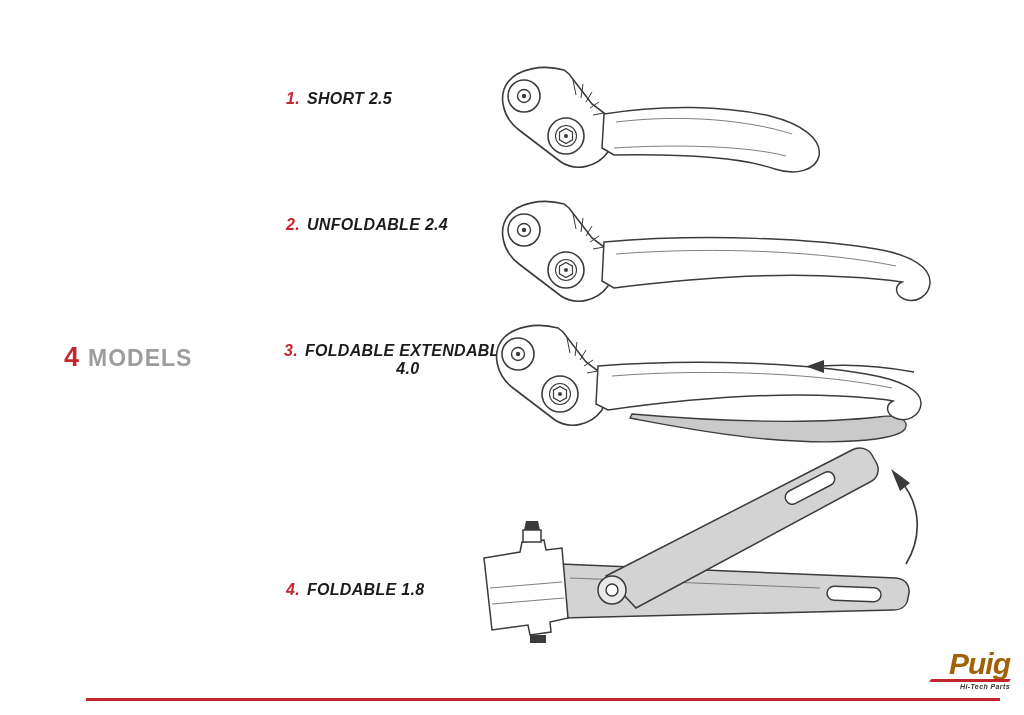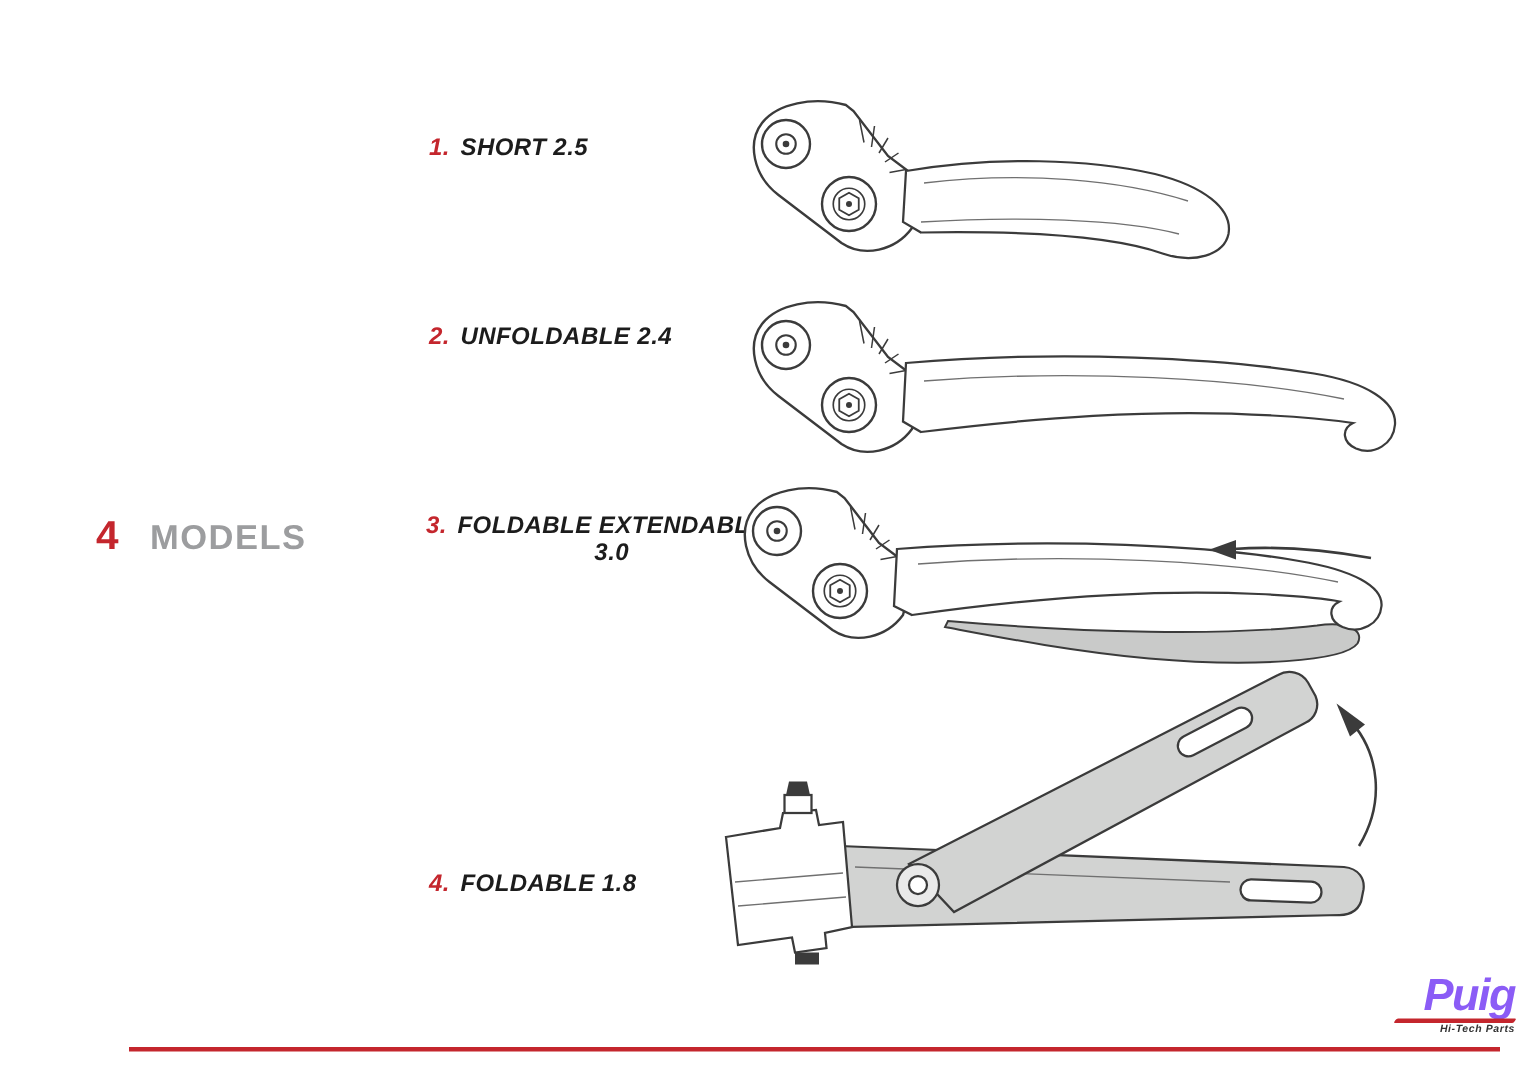--- a/index.html
+++ b/index.html
@@ -14,32 +14,32 @@
     letter-spacing:.3px;white-space:nowrap;
   }
   .item-num{color:#c4262d;margin-right:7px;}
   .name-lines{display:flex;flex-direction:column;align-items:center;white-space:nowrap;}
   
   .models-header{
     position:absolute;left:64px;top:342px;display:flex;align-items:baseline;
     font-weight:bold;
   }
   .models-count{color:#c4262d;font-size:27px;}
-  .models-word{color:#9c9d9f;font-size:23px;margin-left:21px;letter-spacing:1px;}
+  .models-word{color:#9c9d9f;font-size:23px;margin-left:9px;letter-spacing:1px;}
   
   .lever{position:absolute;}
   .ln{stroke:#3b3b3b;stroke-width:1.5;}
   .thin{stroke:#707070;stroke-width:.9;fill:none;}
   .arrow{stroke:#3b3b3b;stroke-width:1.7;fill:none;}
   
   .brand{
     position:absolute;left:924px;top:650px;width:86px;text-align:right;
   }
   .brand-name{
-    font-weight:bold;font-style:italic;font-size:30px;color:#8b5cf6;
+    font-weight:bold;font-style:italic;font-size:30px;color:#a16207;
     line-height:28px;letter-spacing:-1px;
   }
   .brand-swoosh{
     height:3px;background:#c4262d;margin:1px 0 1px 6px;
     transform:skewX(-35deg);border-radius:1px;
   }
   .brand-tag{
     font-size:7px;font-style:italic;font-weight:bold;color:#333;
     letter-spacing:.4px;
   }
@@ -86,21 +86,21 @@
 
   <div class="item-label" style="left:286px;top:216px">
     <span class="item-num">2.</span>
     <span>UNFOLDABLE 2.4</span>
   </div>
 
   <div class="item-label" style="left:284px;top:342px">
     <span class="item-num">3.</span>
     <span class="name-lines">
       <span>FOLDABLE EXTENDABLE</span>
-      <span>3.0</span>
+      <span>4.0</span>
     </span>
   </div>
 
   <div class="item-label" style="left:286px;top:581px">
     <span class="item-num">4.</span>
     <span>FOLDABLE 1.8</span>
   </div>
 
   <svg class="lever" style="left:468px;top:58px" width="400" height="135" viewBox="0 0 400 135">
     <use href="#pivot" x="8" y="6"></use>

